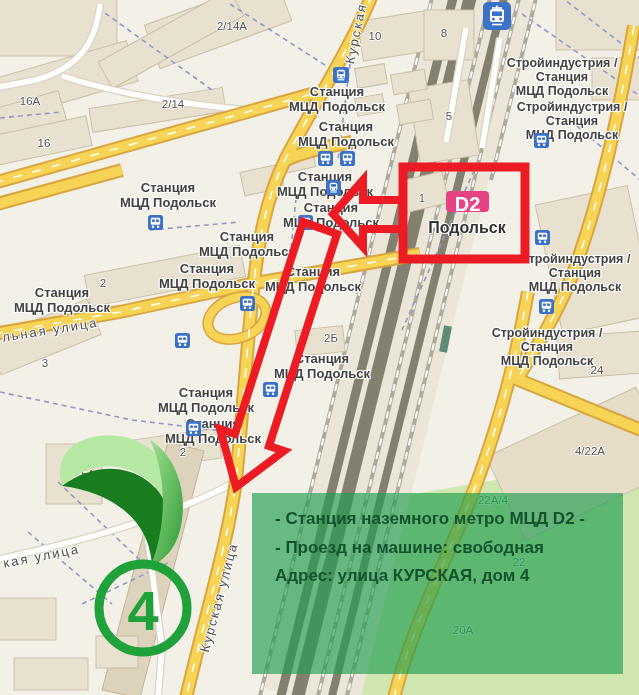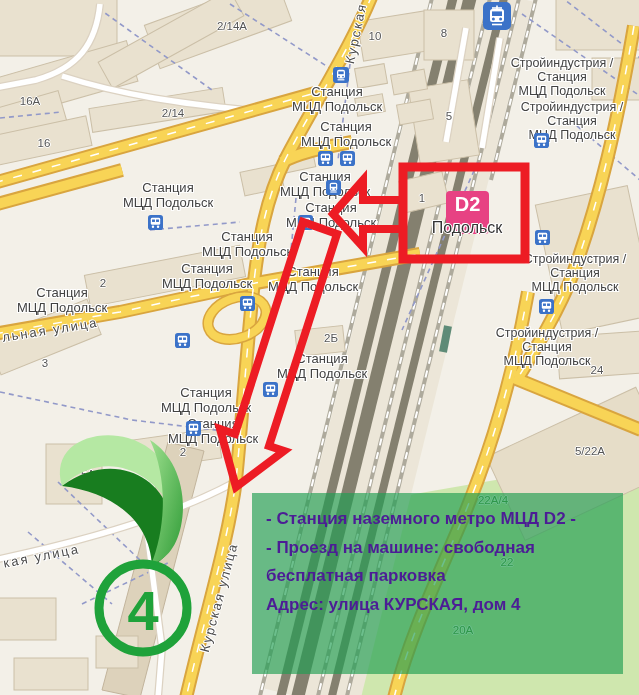--- a/index.html
+++ b/index.html
@@ -2,40 +2,40 @@
 <html><head>
 <meta charset="utf-8">
 <style>
   html,body{margin:0;padding:0;background:#ddd;}
   #screen{position:relative;width:639px;height:695px;overflow:hidden;background:#f3f0e8;
           font-family:"Liberation Sans",sans-serif;}
   #map{position:absolute;left:0;top:0;z-index:1;}
   .lbl{position:absolute;z-index:3;color:#424242;font-size:13px;line-height:15px;font-weight:400;
        text-align:center;transform:translateX(-50%);white-space:nowrap;
        text-shadow:1px 0 0 #fff,-1px 0 0 #fff,0 1px 0 #fff,0 -1px 0 #fff,1px 1px 0 #fff,-1px -1px 0 #fff,1px -1px 0 #fff,-1px 1px 0 #fff;}
-  .lbl .l{display:block;}
+  .lbl .l{display:block;font-weight:bold;}
   .stroy{font-size:12.5px;line-height:14px;}
   .num{position:absolute;z-index:3;font-size:11.5px;color:#555;transform:translate(-50%,-50%);white-space:nowrap;
        text-shadow:1px 0 0 #fff,-1px 0 0 #fff,0 1px 0 #fff,0 -1px 0 #fff;}
   .gnum{color:#4a8a3a;}
   .street{position:absolute;z-index:3;font-size:13px;letter-spacing:2px;color:#4a4a4a;white-space:nowrap;
        transform-origin:0 0;
        text-shadow:1px 0 0 #fff,-1px 0 0 #fff,0 1px 0 #fff,0 -1px 0 #fff,1px 1px 0 #fff,-1px -1px 0 #fff;}
   .ticon{position:absolute;z-index:4;}
   .ticon svg{display:block;}
-  #d2badge{position:absolute;left:446px;top:191px;width:43px;height:43px;background:#e74283;border-radius:4px;
+  #d2badge{position:absolute;left:446px;top:191px;width:43px;height:21px;background:#e74283;border-radius:4px;
        z-index:5;color:#fff;font-weight:bold;font-size:20px;text-align:center;line-height:27px;}
-  #d2name{position:absolute;left:467px;top:219px;transform:translateX(-50%);z-index:5;font-size:16px;font-weight:400;color:#333;
+  #d2name{position:absolute;left:467px;top:219px;transform:translateX(-50%);z-index:5;font-size:16px;font-weight:700;color:#333;
        text-shadow:1px 0 0 #fff,-1px 0 0 #fff,0 1px 0 #fff,0 -1px 0 #fff,1px 1px 0 #fff,-1px -1px 0 #fff;}
   #overlays{position:absolute;left:0;top:0;z-index:6;}
   #marker4{position:absolute;left:143px;top:610px;transform:translate(-50%,-50%);z-index:7;
        font-size:56px;font-weight:bold;color:#1fa23a;}
   #note{position:absolute;left:252px;top:493px;width:371px;height:181px;z-index:8;
        background:rgba(32,158,82,0.66);padding:12px 0 0 14px;box-sizing:border-box;}
-  #note .nline{font-size:17px;font-weight:bold;color:#4c1d95;line-height:28.5px;white-space:nowrap;}
+  #note .nline{font-size:17px;font-weight:bold;color:#14532d;line-height:28.5px;white-space:nowrap;margin-left:9px;}
 </style>
 </head>
 <body>
 
 <div id="screen">
 
   <svg id="map" width="639" height="695" viewBox="0 0 639 695">
     <defs>
       <linearGradient id="lg" x1="0" y1="0" x2="1" y2="1">
         <stop offset="0" stop-color="#9fe08f"></stop>
@@ -264,36 +264,36 @@
       <span class="l">Станция</span>
       <span class="l">МЦД Подольск</span>
     </div>
 
   <div class="street" style="left:342px;top:62px;transform:rotate(-78deg)">Курская</div>
   <div class="street" style="left:197px;top:650px;transform:rotate(-75deg)">Курская улица</div>
   <div class="street" style="left:1px;top:330px;transform:rotate(-9deg)">льная улица</div>
   <div class="street" style="left:2px;top:556px;transform:rotate(-11deg)">кая улица</div>
 
   <div class="num" style="left:232px;top:26px">2/14A</div>
-  <div class="num" style="left:173px;top:113px">2/14</div>
+  <div class="num" style="left:173px;top:104px">2/14</div>
   <div class="num" style="left:30px;top:101px">16А</div>
   <div class="num" style="left:44px;top:143px">16</div>
   <div class="num" style="left:375px;top:36px">10</div>
   <div class="num" style="left:444px;top:33px">8</div>
   <div class="num" style="left:449px;top:116px">5</div>
   <div class="num" style="left:422px;top:198px">1</div>
   <div class="num" style="left:331px;top:338px">2Б</div>
   <div class="num" style="left:103px;top:283px">2</div>
   <div class="num" style="left:183px;top:452px">2</div>
   <div class="num" style="left:45px;top:363px">3</div>
   <div class="num" style="left:88px;top:474px">5А</div>
   <div class="num" style="left:597px;top:370px">24</div>
-  <div class="num" style="left:590px;top:451px">5/22А</div>
+  <div class="num" style="left:590px;top:451px">4/22А</div>
   <div class="num gnum" style="left:493px;top:500px">22А/4</div>
-  <div class="num gnum" style="left:507px;top:562px">22</div>
+  <div class="num gnum" style="left:519px;top:562px">22</div>
   <div class="num gnum" style="left:463px;top:630px">20А</div>
 
   <div class="ticon" style="left:483px;top:2px">
       <svg width="28" height="28">
         <use href="#ic-tram"></use>
       </svg>
     </div>
   <div class="ticon" style="left:333px;top:67px">
       <svg width="16" height="16">
         <use href="#ic-train"></use>
@@ -375,17 +375,16 @@
       <polygon stroke-width="8" points="403,200 363,200 363,180 333,214 363,247 363,229 403,229"></polygon>
       <polygon stroke-width="8" points="303,222 235,434 220,429 236,487 284,451 269,446 337,234"></polygon>
     </g>
   </svg>
 
   <div id="marker4">4</div>
 
   <div id="note">
     <div class="nline">- Станция наземного метро МЦД D2 -</div>
     <div class="nline">- Проезд на машине: свободная</div>
-    <div class="nline">бесплатная парковка</div>
     <div class="nline">Адрес: улица КУРСКАЯ, дом 4</div>
   </div>
 
 </div>
 
 </body></html>

